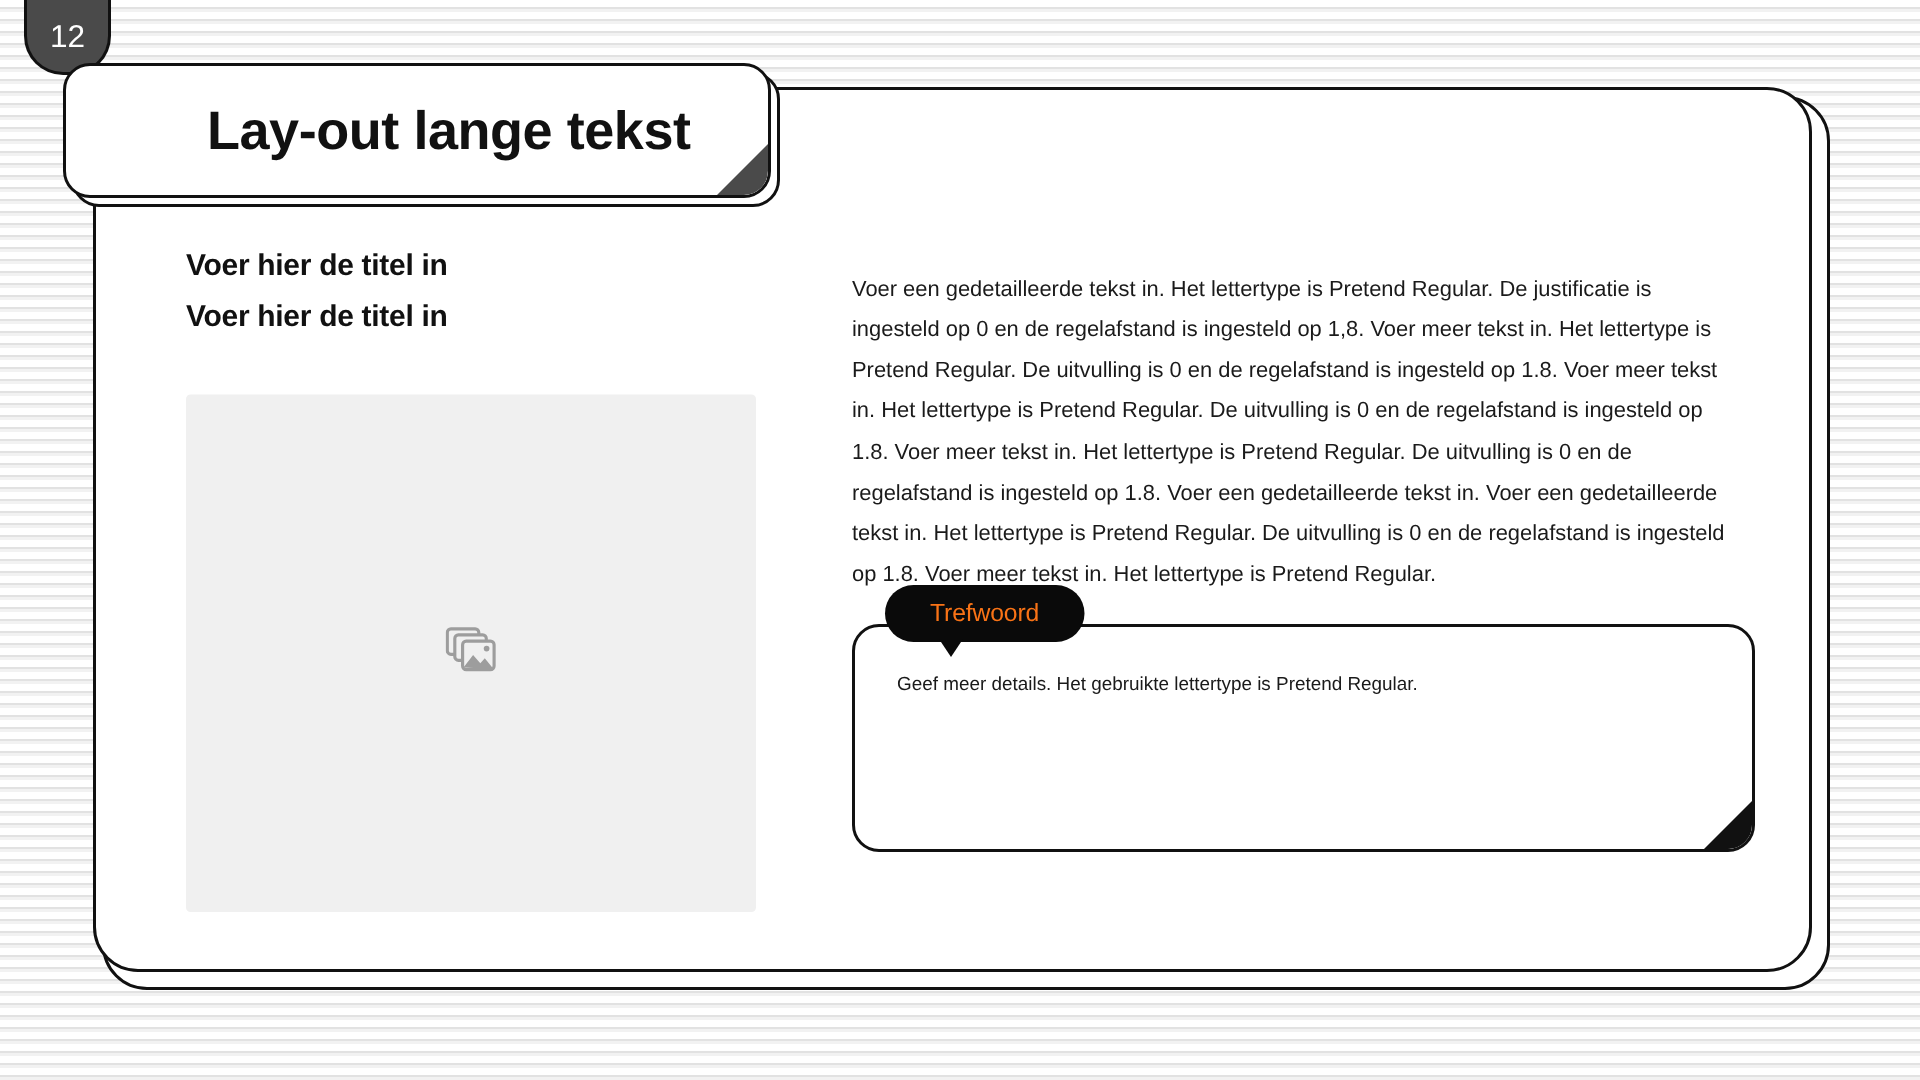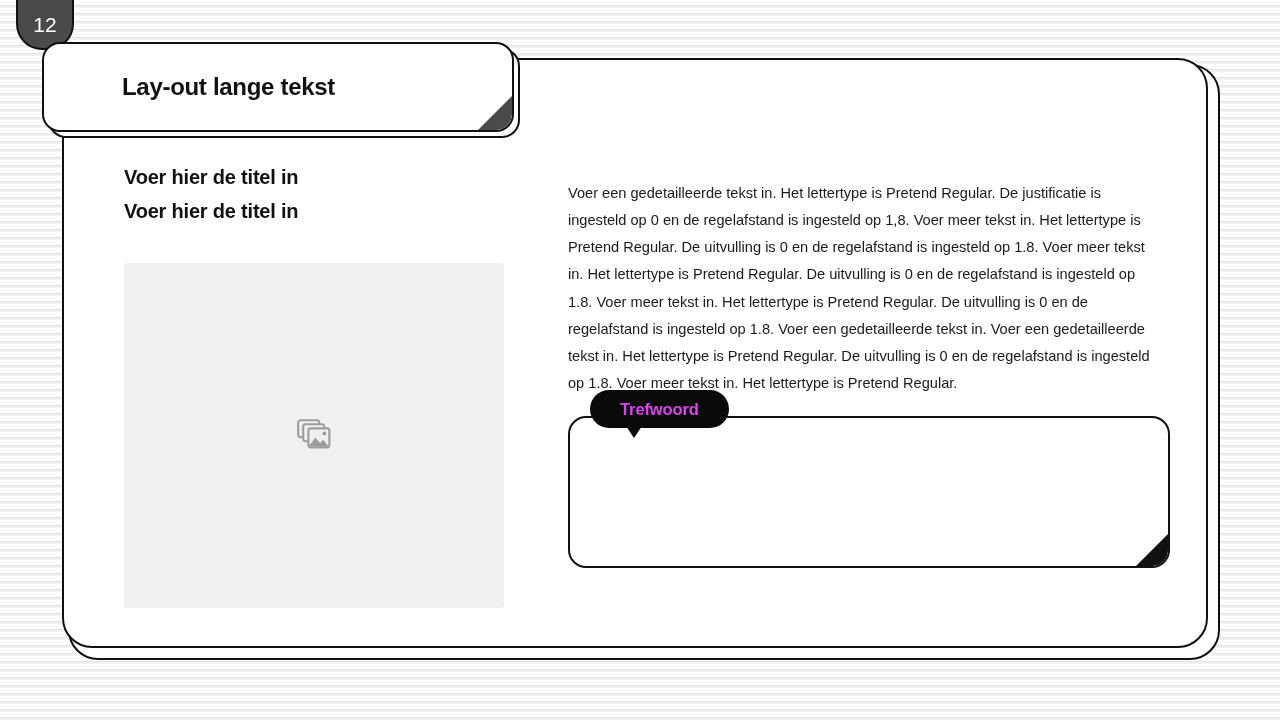--- a/index.html
+++ b/index.html
@@ -109,26 +109,26 @@
     align-items: center;
     justify-content: center;
     color: #ffffff;
     font-size: 21px;
     font-weight: 400;
     padding-top: 6px;
   }
 
   .header-title {
     position: absolute;
-    left: 78px;
+    left: 94px;
     top: 0;
     height: 100%;
     display: flex;
     align-items: center;
-    font-size: 24px;
+    font-size: 36px;
     font-weight: bold;
     color: #111111;
     letter-spacing: -0.3px;
   }
 
   
   .content {
     position: absolute;
     left: 0; top: 0;
     width: 1146px; height: 590px;
@@ -224,23 +224,23 @@
     position: absolute;
     left: 22px;
     top: 0;
     height: 38px;
     padding: 0 30px;
     background: #0a0a0a;
     border-radius: 19px;
     display: flex;
     align-items: center;
     justify-content: center;
-    color: #d946ef;
+    color: #f97316;
     font-size: 16.5px;
-    font-weight: bold;
+    font-weight: normal;
     z-index: 3;
     letter-spacing: -0.1px;
   }
   .keyword-tail {
     position: absolute;
     left: 58px;
     top: 36px;
     width: 0;
     height: 0;
     border-left: 8px solid transparent;
@@ -278,20 +278,21 @@
 
       <div class="right-col">
         <p class="body-text">Voer een gedetailleerde tekst in. Het lettertype is Pretend Regular. De justificatie is ingesteld op 0 en de regelafstand is ingesteld op 1,8. Voer meer tekst in. Het lettertype is Pretend Regular. De uitvulling is 0 en de regelafstand is ingesteld op 1.8. Voer meer tekst in. Het lettertype is Pretend Regular. De uitvulling is 0 en de regelafstand is ingesteld op 1.8. Voer meer tekst in. Het lettertype is Pretend Regular. De uitvulling is 0 en de regelafstand is ingesteld op 1.8. Voer een gedetailleerde tekst in. Voer een gedetailleerde tekst in. Het lettertype is Pretend Regular. De uitvulling is 0 en de regelafstand is ingesteld op 1.8. Voer meer tekst in. Het lettertype is Pretend Regular.</p>
       </div>
 
       <div class="callout-wrap">
         <div class="callout-box">
           <div class="callout-fold"></div>
         </div>
         <div class="callout-lines">
+          <div class="callout-line">Geef meer details. Het gebruikte lettertype is Pretend Regular.</div>
         </div>
         <div class="keyword-pill">Trefwoord</div>
         <div class="keyword-tail"></div>
       </div>
 
     </div>
   </div>
 </div>
 
 <div class="header-tab-shadow"></div>

